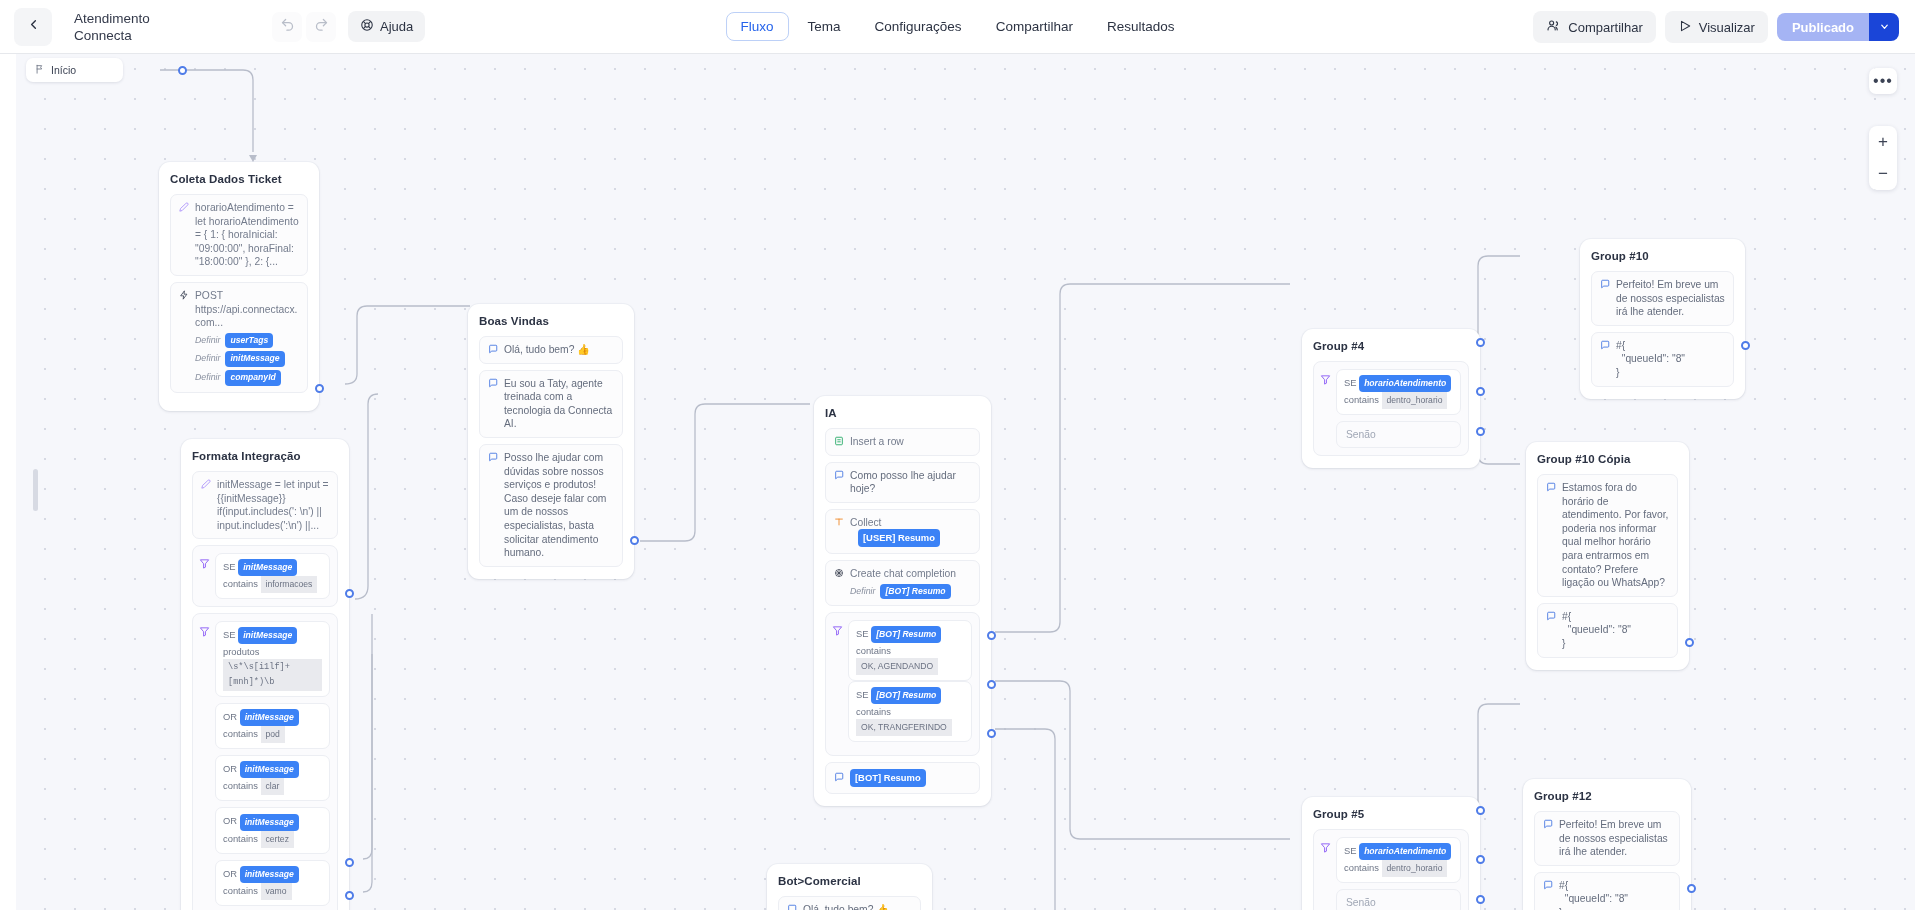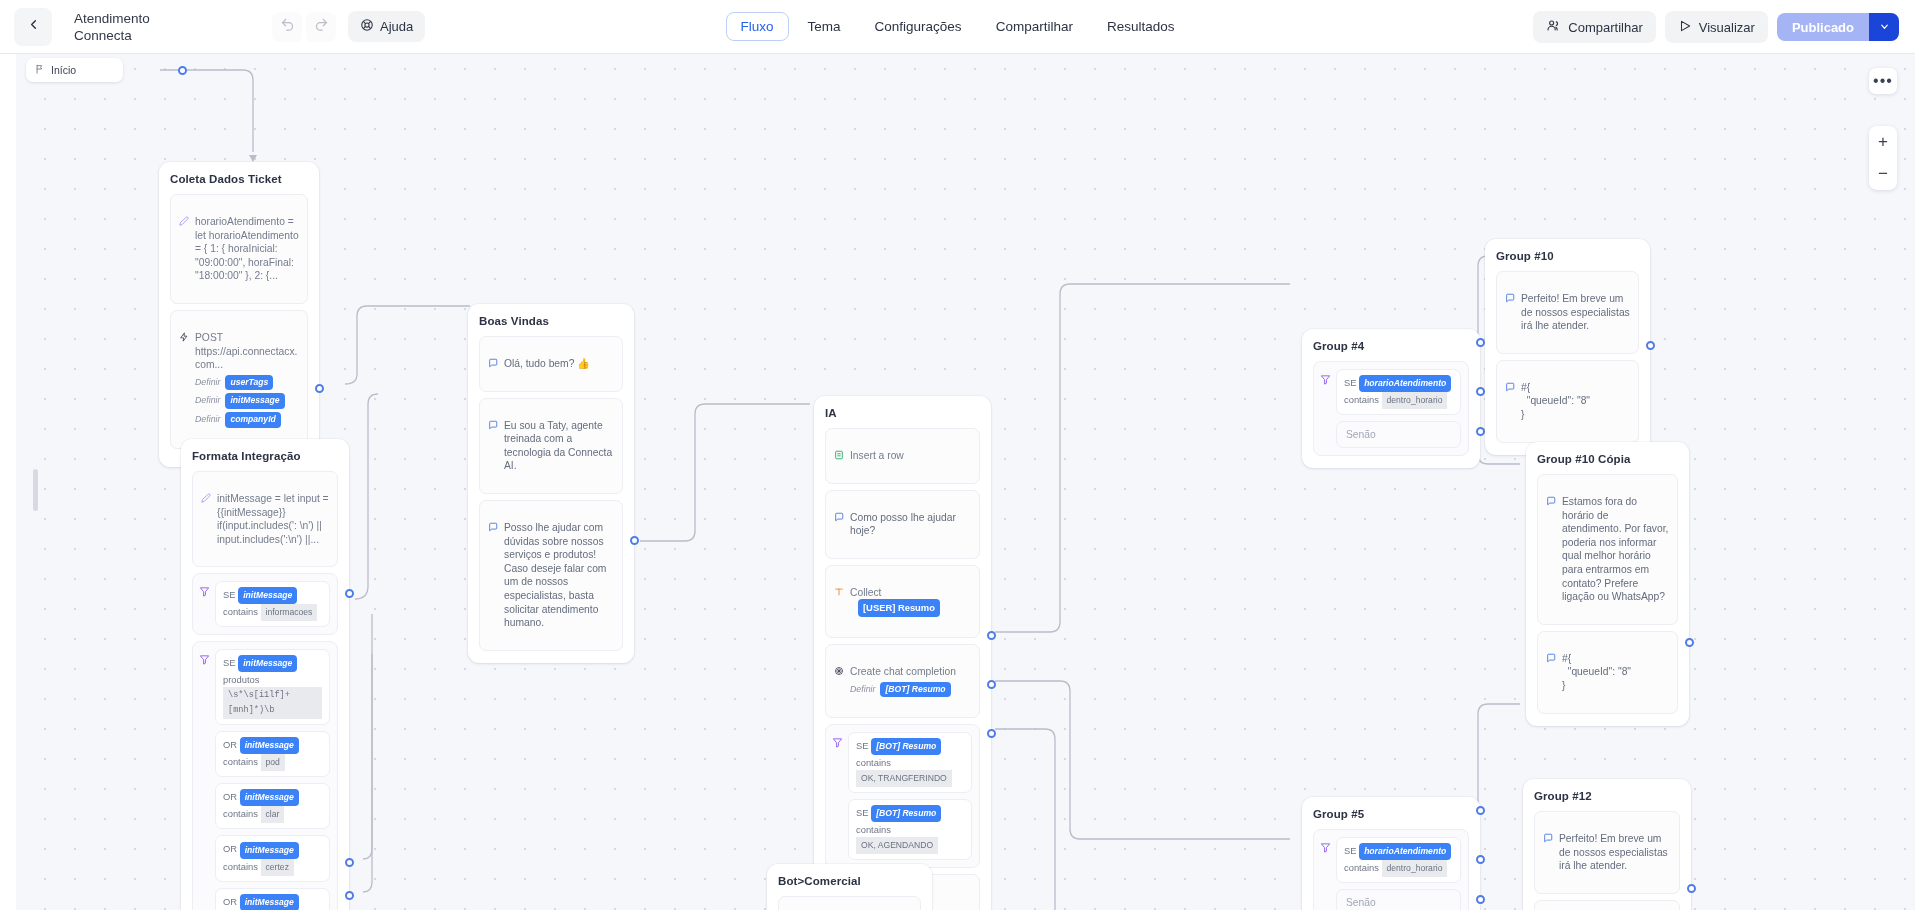--- a/index.html
+++ b/index.html
@@ -126,21 +126,21 @@
     padding: 11px 11px 12px 11px;
   }
   .node-title {
     font-size: 11.5px; font-weight: 700; color: #2b3243;
     margin-bottom: 9px; letter-spacing: .1px;
   }
   .blk {
     background: #fcfcfd;
     border: 1px solid #eceef3;
     border-radius: 7px;
-    padding: 20px 8px;
+    padding: 6px 8px;
     margin-bottom: 6px;
     font-size: 10.3px;
     line-height: 13.6px;
     color: #737b8c;
     display: flex; gap: 6px; align-items: flex-start;
   }
   .blk .bico { flex: 0 0 auto; margin-top: 1px; line-height: 1; }
   .blk .btxt { flex: 1 1 auto; word-break: break-word; }
   .blk.msg { color: #646c7d; }
 
@@ -511,31 +511,31 @@
       </div>
     </div>
 
     <div class="cond-wrap">
       <span class="funnel">
         <svg width="11" height="11" viewBox="0 0 24 24" fill="none" stroke="#8b5cf6" stroke-width="2" stroke-linejoin="round">
             <polygon points="3 4 21 4 14 12.5 14 20 10 22 10 12.5"></polygon>
           </svg>
       </span>
       <div class="cond-list">
-        <div class="cond-item">
-          <span>SE</span>
-          <span class="tag">[BOT] Resumo</span>
-          <span>contains</span>
-          <span class="tag-plain">OK, TRANGFERINDO</span>
-        </div>
         <div class="cond-item" style="margin-bottom:0;">
           <span>SE</span>
           <span class="tag">[BOT] Resumo</span>
           <span>contains</span>
           <span class="tag-plain">OK, AGENDANDO</span>
+        </div>
+        <div class="cond-item">
+          <span>SE</span>
+          <span class="tag">[BOT] Resumo</span>
+          <span>contains</span>
+          <span class="tag-plain">OK, TRANGFERINDO</span>
         </div>
       </div>
     </div>
 
     <div class="blk msg" style="margin-bottom:0;align-items:center;">
       <span class="bico">
         <svg width="10" height="10" viewBox="0 0 24 24" fill="none" stroke="#3b6fe0" stroke-width="2" stroke-linejoin="round">
             <path d="M21 5v10a2 2 0 0 1-2 2H9l-5 4V5a2 2 0 0 1 2-2h13a2 2 0 0 1 2 2Z"></path>
           </svg>
       </span>
@@ -563,21 +563,21 @@
           <span class="tag-plain">dentro_horario</span>
         </div>
         <div class="senao" style="margin-bottom:0;">Senão</div>
       </div>
     </div>
     <span class="port" style="left:174px;top:9px;"></span>
     <span class="port" style="left:174px;top:58px;"></span>
     <span class="port" style="left:174px;top:98px;"></span>
   </div>
 
-  <div class="node" style="left:1485px;top:185px;width:165px;">
+  <div class="node" style="left:1580px;top:185px;width:165px;">
     <div class="node-title">Group #10</div>
     <div class="blk msg">
       <span class="bico">
         <svg width="10" height="10" viewBox="0 0 24 24" fill="none" stroke="#3b6fe0" stroke-width="2" stroke-linejoin="round">
             <path d="M21 5v10a2 2 0 0 1-2 2H9l-5 4V5a2 2 0 0 1 2-2h13a2 2 0 0 1 2 2Z"></path>
           </svg>
       </span>
       <span class="btxt">Perfeito! Em breve um de nossos especialistas irá lhe atender.</span>
     </div>
     <div class="blk msg" style="margin-bottom:0;">

